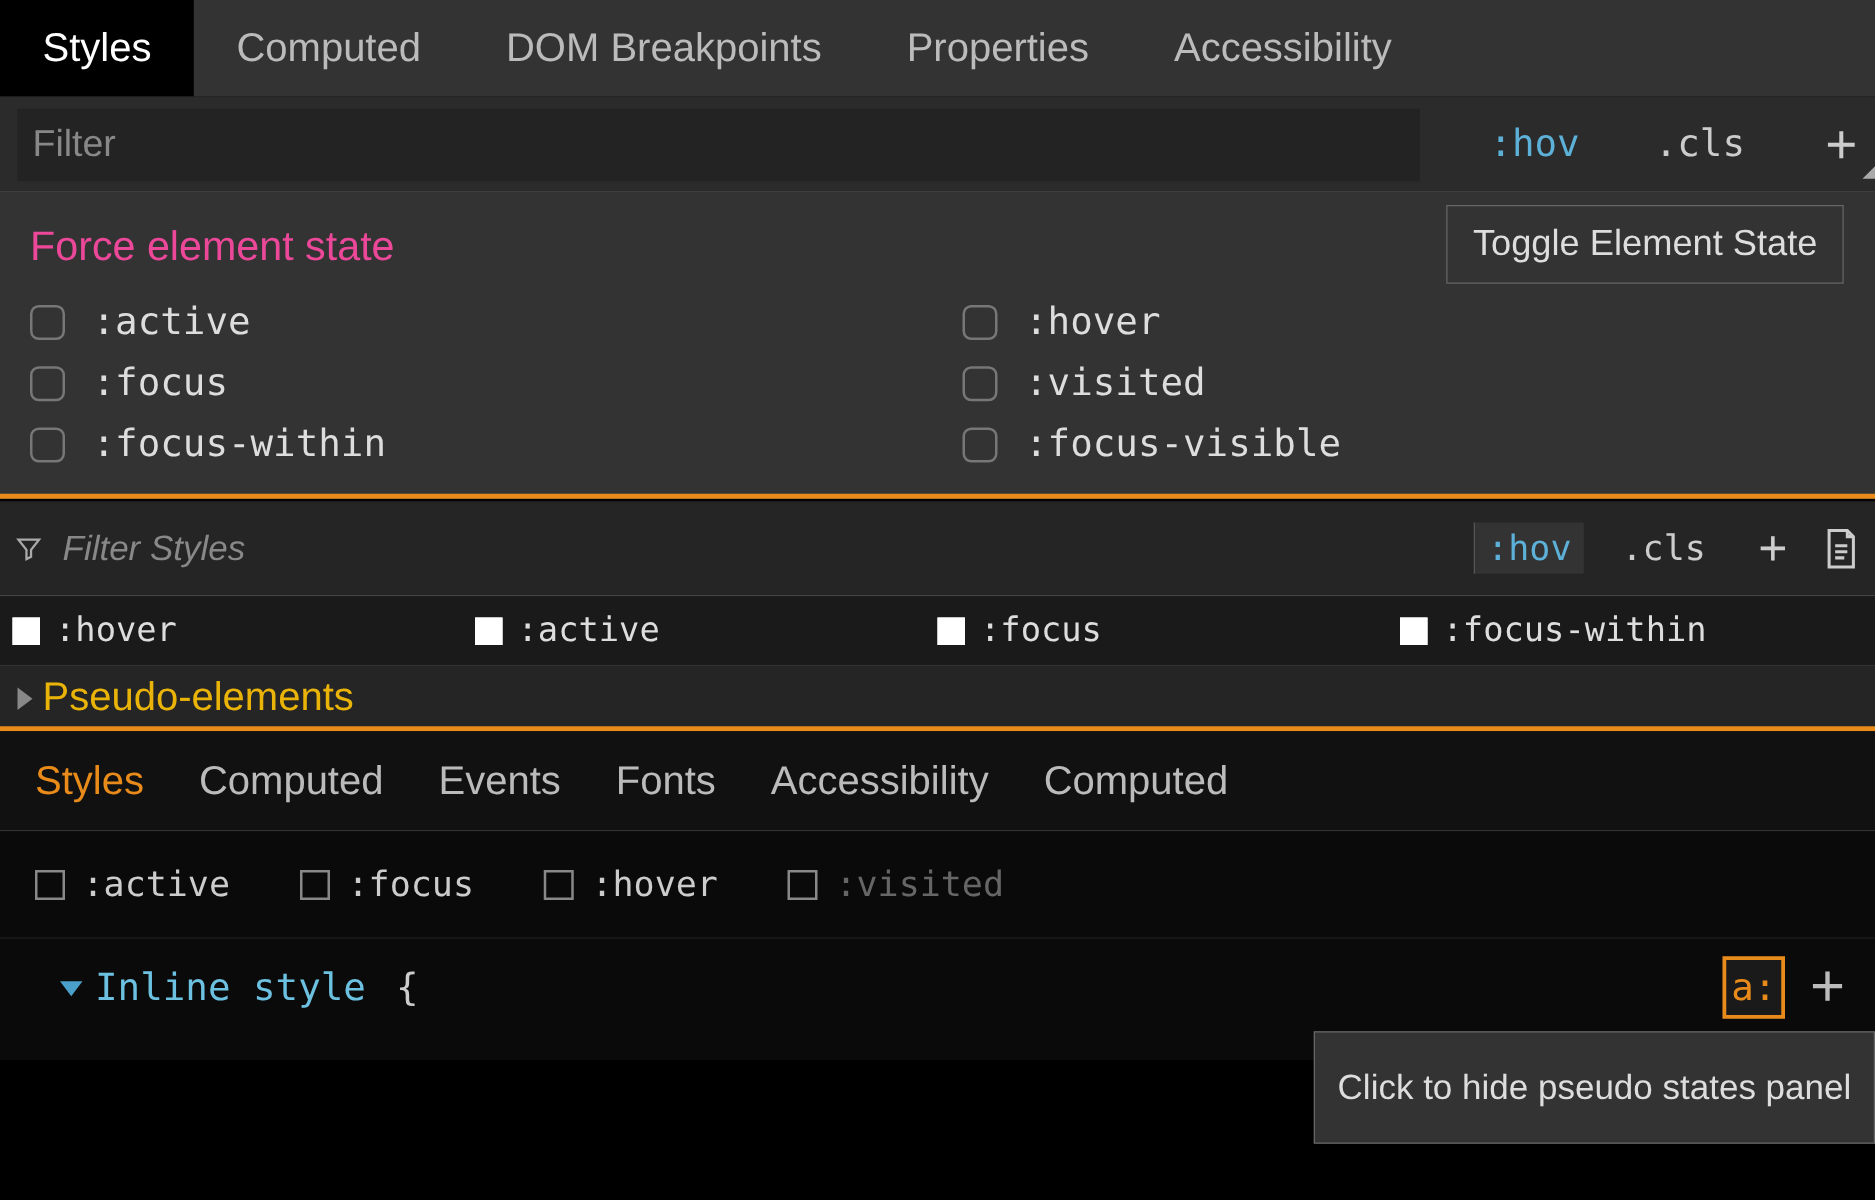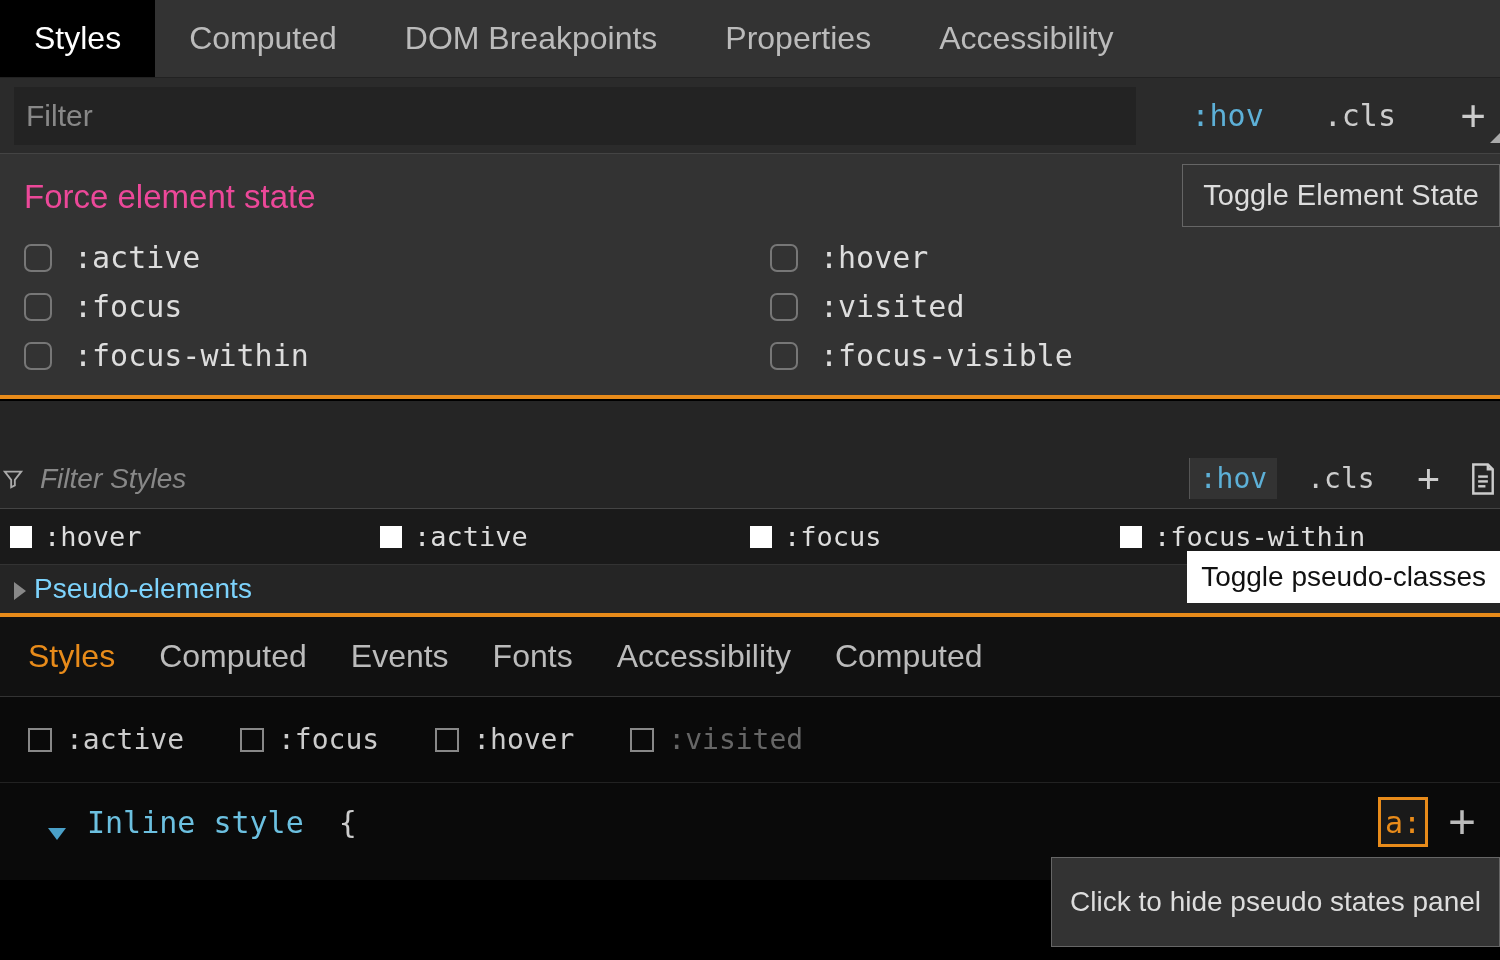--- a/index.html
+++ b/index.html
@@ -19,57 +19,57 @@
   .p1-plus-wrap { position:relative; width:54px; height:54px; display:flex; align-items:center; justify-content:center; cursor:pointer;}
   .p1-plus { font-size:44px; color:#ccc; line-height:1; }
   .p1-plus-corner { position:absolute; right:0; bottom:0; width:0; height:0; border-style:solid; border-width:0 0 10px 10px; border-color: transparent transparent #aaa transparent; }
   
   .p1-force { position:relative; background:#333; padding:24px 24px 22px 24px; border-bottom:4px solid #e88b1a; }
   .p1-force-title { font-size:33px; color:#ec4899; margin-bottom:24px; }
   .p1-force-grid { display:grid; grid-template-columns:1fr 1fr; row-gap:14px; column-gap:40px; }
   .p1-chk { display:flex; align-items:center; gap:22px; }
   .p1-chk-box { width:28px; height:28px; border:2px solid #777; border-radius:7px; background:transparent; cursor:pointer;}
   .p1-chk-label { font-size:30px; color:#ddd; font-family: Consolas, monospace; }
-  .p1-tooltip1 { position:absolute; right:0; top:10px; background:#333; border:1px solid #666; color:#ddd; font-size:29px; padding:14px 20px; }
+  .p1-tooltip1 { position:absolute; right:25px; top:10px; background:#333; border:1px solid #666; color:#ddd; font-size:29px; padding:14px 20px; }
   
   
   .panel2 { background:#252525; border-top:2px solid #000; }
-  .p2-filterbar { display:flex; align-items:center; height:60px; padding:0 2px; gap:16px; border-bottom:1px solid #444; position:relative;margin-top:48px;}
+  .p2-filterbar { display:flex; align-items:center; height:76px; padding:0 12px; gap:16px; border-bottom:1px solid #444; position:relative;}
   .p2-funnel { width:22px; height:22px; }
   .p2-filter-input { flex:1; background:transparent; border:none; font-size:28px; color:#ccc; font-style:italic; }
   .p2-filter-input::placeholder { color:#888; font-style:italic; }
   .p2-hov { font-size:28px; color:#5db0d7; font-family: Consolas, monospace; padding:4px 10px; border-left:1px solid #555; background:#333; cursor:pointer;}
   .p2-cls { font-size:28px; color:#ccc; font-family: Consolas, monospace; padding:0 14px; cursor:pointer;}
   .p2-plus { font-size:40px; color:#ccc; padding:0 12px; cursor:pointer; line-height:1;}
   .p2-file { width:30px; height:34px; cursor:pointer;}
   
   .p2-states { display:flex; align-items:center; height:56px; background:#1a1a1a; padding:0 10px; gap:0; position:relative; border-bottom:1px solid #333;}
   .p2-state { display:flex; align-items:center; gap:12px; width:25%; }
   .p2-state-box { width:22px; height:22px; background:#fff; border:1px solid #fff; cursor:pointer;}
   .p2-state-label { font-size:27px; color:#ddd; font-family: Consolas, monospace;}
   .p2-tooltip { position:absolute; right:0; top:42px; background:#fff; color:#111; font-size:28px; padding:10px 14px; z-index:5;}
   
   .p2-pseudo { display:flex; align-items:center; height:52px; padding:0 14px; gap:8px; background:#252525; border-bottom:4px solid #e88b1a;}
   .p2-pseudo-tri { width:0;height:0; border-style:solid; border-width:9px 0 9px 12px; border-color: transparent transparent transparent #888; transform:translateY(2px); cursor:pointer;}
-  .p2-pseudo-label { font-size:28px; color:#7dd3fc; }
+  .p2-pseudo-label { font-size:32px; color:#eab308; }
   
   
   .panel3 { background:#111; }
   .p3-tabs { display:flex; align-items:center; height:80px; padding:0 28px; gap:44px; border-bottom:1px solid #333;}
   .p3-tab { font-size:32px; color:#bbb; cursor:pointer; }
   .p3-tab.active { color:#e88b1a; }
   
   .p3-states { display:flex; align-items:center; height:86px; padding:0 28px; gap:56px; background:#0a0a0a; border-bottom:1px solid #222;}
   .p3-chk { display:flex; align-items:center; gap:14px; }
   .p3-chk-box { width:24px; height:24px; border:2px solid #888; background:transparent; cursor:pointer;}
   .p3-chk-label { font-size:28px; color:#ccc; font-family: Consolas, monospace;}
   .p3-chk-label.dim { color:#666; }
   
   .p3-rules { position:relative; padding:22px 28px 40px 48px; background:#0a0a0a; }
-  .p3-rule-line { display:flex; align-items:flex-end; gap:21px; }
+  .p3-rule-line { display:flex; align-items:center; gap:10px; }
   .p3-rule-tri { width:0;height:0; border-style:solid; border-width:12px 9px 0 9px; border-color:#4aa0c8 transparent transparent transparent; cursor:pointer;}
   .p3-rule-name { font-size:30px; color:#6cc0e0; font-family: Consolas, monospace;}
   .p3-rule-brace { font-size:30px; color:#ccc; font-family: Consolas, monospace; margin-left:14px;}
   .p3-right { position:absolute; right:24px; top:14px; display:flex; align-items:center; gap:20px;}
   .p3-abtn { width:50px; height:50px; border:3px solid #e88b1a; display:flex; align-items:center; justify-content:center; font-family: Consolas, monospace; font-size:30px; color:#e88b1a; cursor:pointer; background:#1a1a1a;}
   .p3-plus { font-size:48px; color:#bbb; cursor:pointer; line-height:1;}
   .p3-tooltip { position:absolute; right:0; top:74px; background:#333; color:#ddd; font-size:28px; padding:28px 18px; border:1px solid #666;}
 </style>
 </head>
 <body>
@@ -150,21 +150,20 @@
       <span class="p2-state-label">:active</span>
     </div>
     <div class="p2-state">
       <div class="p2-state-box"></div>
       <span class="p2-state-label">:focus</span>
     </div>
     <div class="p2-state">
       <div class="p2-state-box"></div>
       <span class="p2-state-label">:focus-within</span>
     </div>
-    <div class="p2-tooltip">Toggle pseudo-classes</div>
   </div>
   <div class="p2-pseudo">
     <div class="p2-pseudo-tri"></div>
     <span class="p2-pseudo-label">Pseudo-elements</span>
   </div>
 </div>
 
 <div class="panel3">
   <div class="p3-tabs">
     <div class="p3-tab active">Styles</div>

